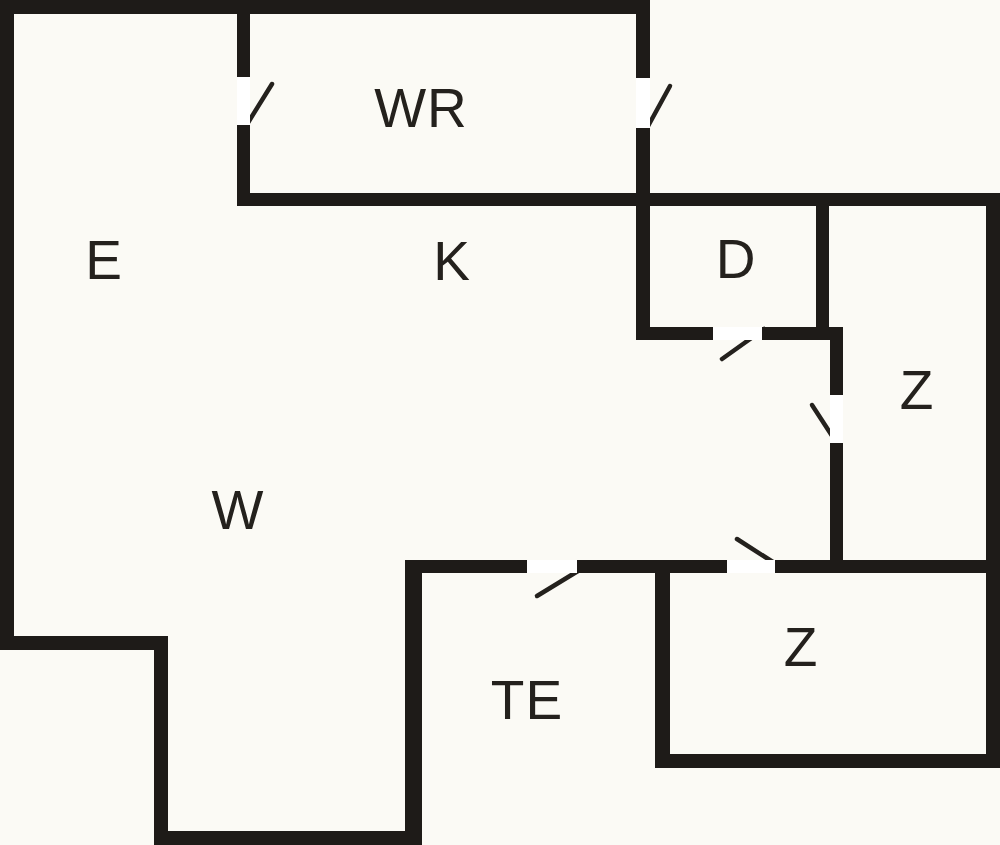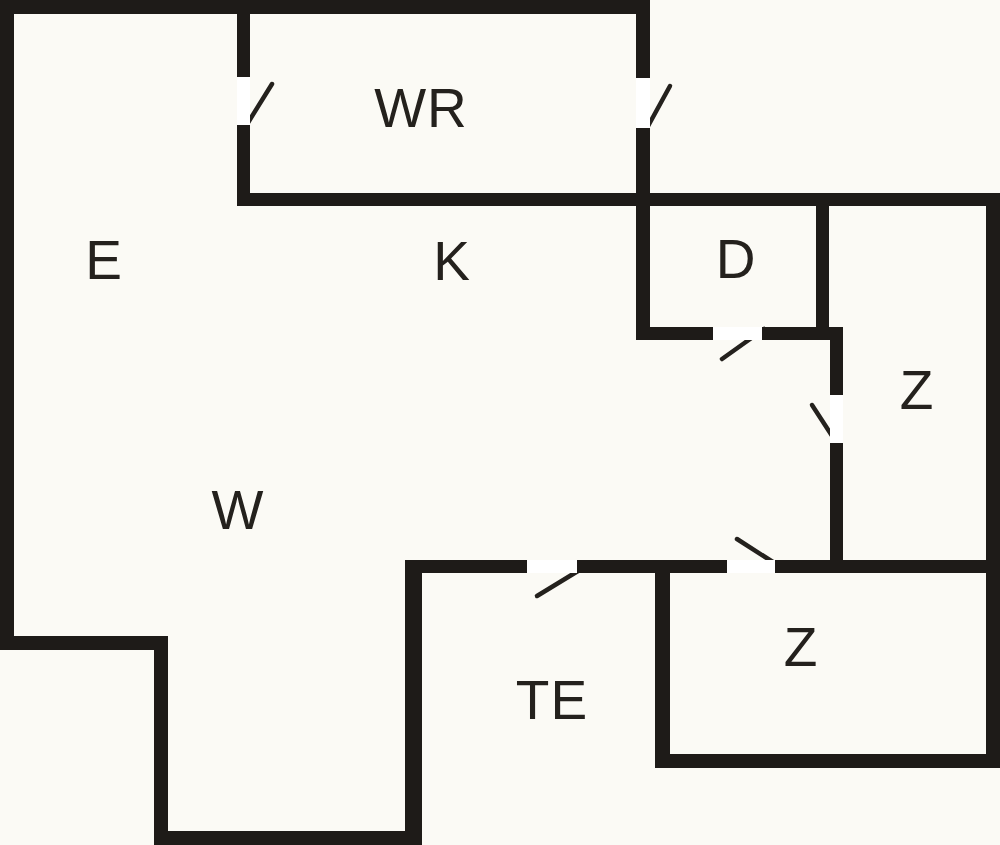--- a/index.html
+++ b/index.html
@@ -84,15 +84,15 @@
     <div class="door-gap" style="left: 713px; top: 327px; width: 49px; height: 13px;"></div>
     <div class="door-gap" style="left: 830px; top: 395px; width: 13px; height: 48px;"></div>
     <div class="door-gap" style="left: 527px; top: 560px; width: 50px; height: 13px;"></div>
     <div class="door-gap" style="left: 727px; top: 560px; width: 48px; height: 13px;"></div>
     <span class="room-label" style="left: 421px; top: 108px;">WR</span>
     <span class="room-label" style="left: 104px; top: 260px;">E</span>
     <span class="room-label" style="left: 452px; top: 261px;">K</span>
     <span class="room-label" style="left: 736px; top: 259px;">D</span>
     <span class="room-label" style="left: 917px; top: 390px;">Z</span>
     <span class="room-label" style="left: 238px; top: 510px;">W</span>
-    <span class="room-label" style="left: 552px; top: 700px;">TE</span>
+    <span class="room-label" style="left: 527px; top: 700px;">TE</span>
     <span class="room-label" style="left: 801px; top: 647px;">Z</span>
   </div>
 
 </body></html>

